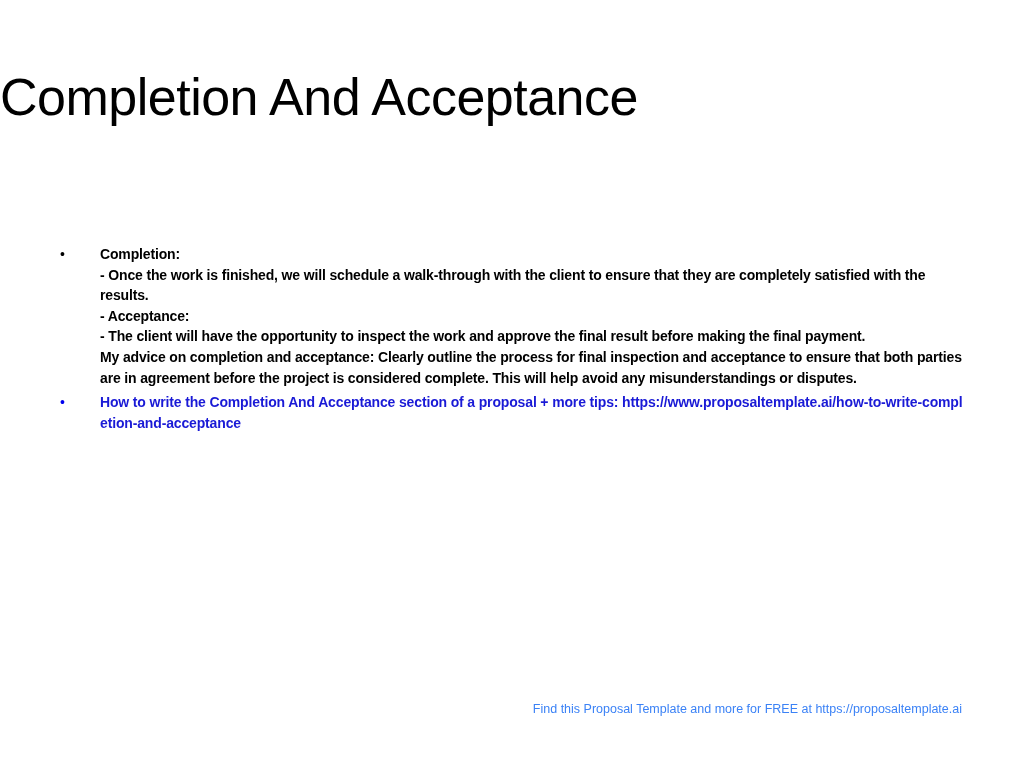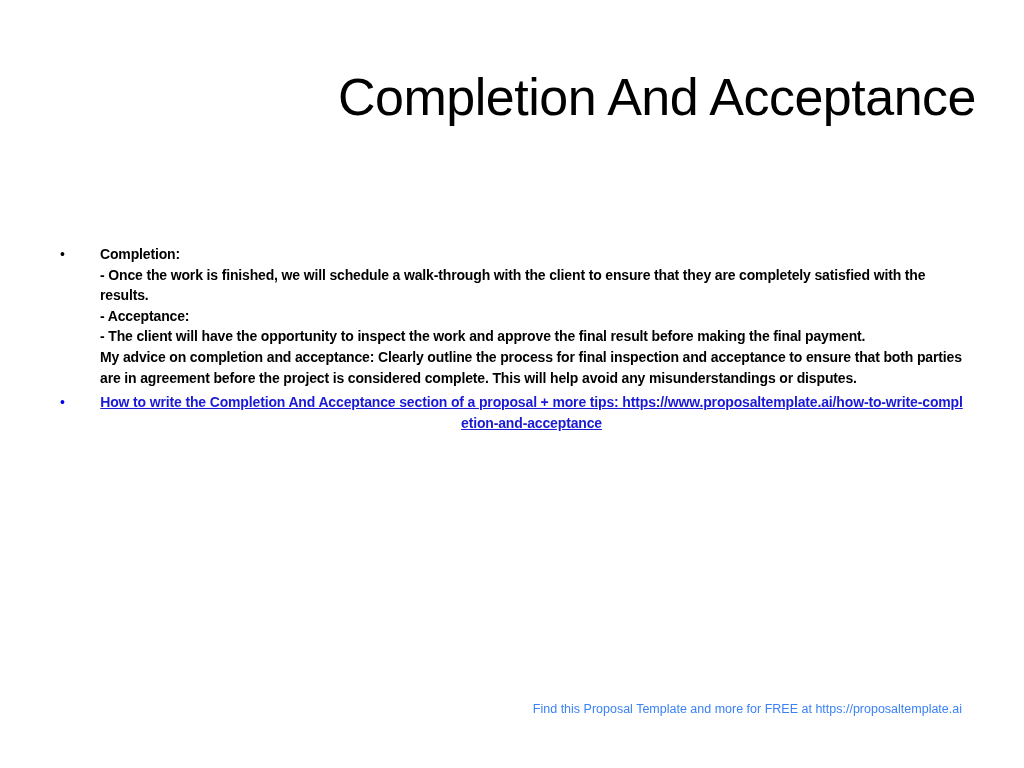--- a/index.html
+++ b/index.html
@@ -13,21 +13,21 @@
       position: relative;
       overflow: hidden;
       font-family: "Liberation Sans", "DejaVu Sans", sans-serif;
       color: #000000;
     }
     .slide-title {
       position: absolute;
       left: 0;
       top: 62px;
       width: 976px;
-      text-align: right;
+      text-align: left;
       font-family: "Liberation Sans", sans-serif;
       font-size: 52px;
       font-weight: normal;
       letter-spacing: -0.5px;
       line-height: 70px;
       margin: 0;
     }
     .bullets {
       position: absolute;
       left: 58px;
@@ -54,24 +54,22 @@
     .bullet-text {
       display: block;
       white-space: pre-wrap;
       letter-spacing: -0.15px;
     }
     .bullet.link .bullet-dot {
       color: #0000ee;
     }
     .link-text {
       color: #1a1ad6;
-      text-decoration: underline;
       cursor: pointer;
       word-break: break-all;
-      text-align: center;
     }
     .footer {
       position: absolute;
       right: 62px;
       top: 702px;
       font-size: 12.5px;
       color: #3b82f6;
     }
   </style>
 </head>

